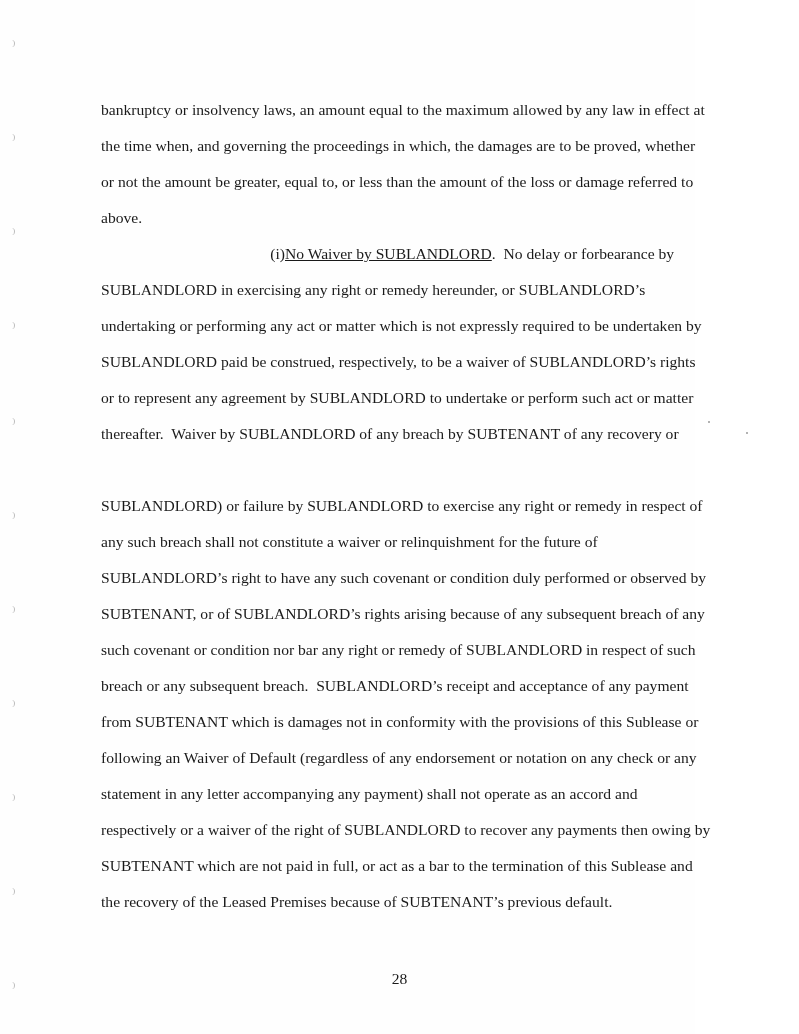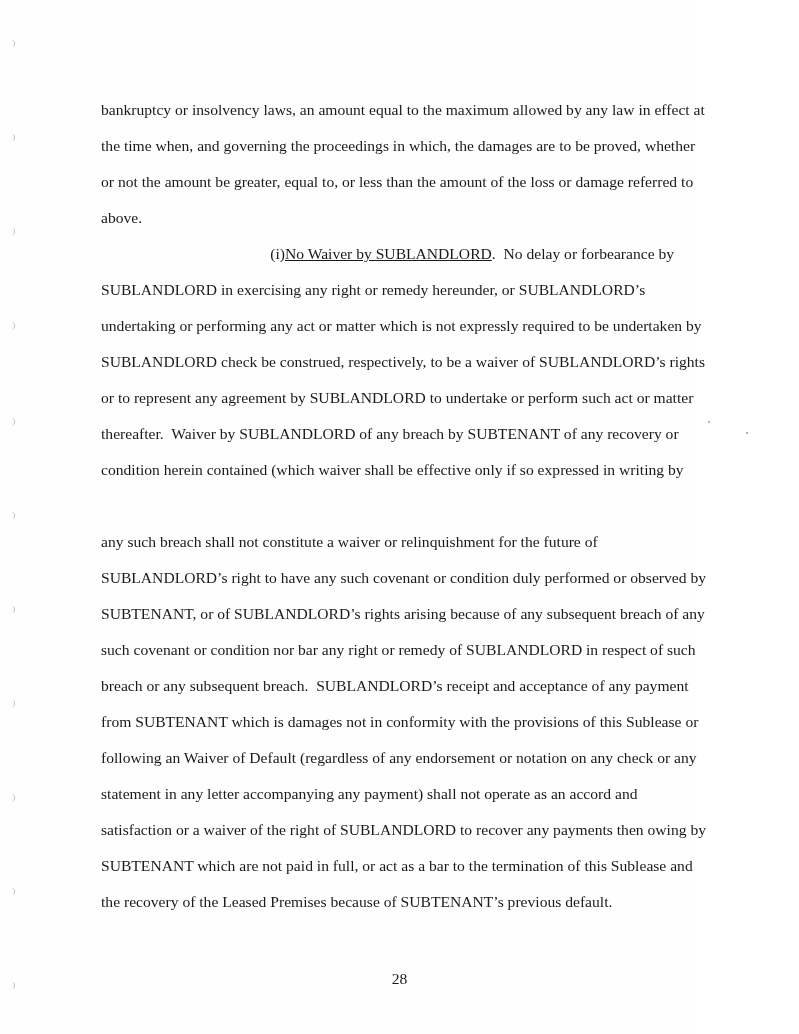--- a/index.html
+++ b/index.html
@@ -50,30 +50,30 @@
   <div class="line" style="top:137px">the time when, and governing the proceedings in which, the damages are to be proved, whether</div>
   <div class="line" style="top:173px">or not the amount be greater, equal to, or less than the amount of the loss or damage referred to</div>
   <div class="line" style="top:209px">above.</div>
 
   <div class="line" style="top:245px; left:240px;text-align:right;">
     <span class="heading-num">(i)</span><span class="u">No Waiver by SUBLANDLORD</span><span>.</span><span style="white-space:pre">  No delay or forbearance by</span>
   </div>
 
   <div class="line" style="top:281px">SUBLANDLORD in exercising any right or remedy hereunder, or SUBLANDLORD’s</div>
   <div class="line" style="top:317px">undertaking or performing any act or matter which is not expressly required to be undertaken by</div>
-  <div class="line" style="top:353px">SUBLANDLORD check be construed, respectively, to be a waiver of SUBLANDLORD’s rights</div>
+  <div class="line" style="top:353px">SUBLANDLORD paid be construed, respectively, to be a waiver of SUBLANDLORD’s rights</div>
   <div class="line" style="top:389px">or to represent any agreement by SUBLANDLORD to undertake or perform such act or matter</div>
   <div class="line" style="top:425px; white-space:pre">thereafter.  Waiver by SUBLANDLORD of any breach by SUBTENANT of any recovery or</div>
-  <div class="line" style="top:461px">condition herein contained (which waiver shall be effective only if so expressed in writing by</div>
+  <div class="line" style="top:497px">SUBLANDLORD) or failure by SUBLANDLORD to exercise any right or remedy in respect of</div>
   <div class="line" style="top:533px">any such breach shall not constitute a waiver or relinquishment for the future of</div>
   <div class="line" style="top:569px">SUBLANDLORD’s right to have any such covenant or condition duly performed or observed by</div>
   <div class="line" style="top:605px">SUBTENANT, or of SUBLANDLORD’s rights arising because of any subsequent breach of any</div>
   <div class="line" style="top:641px">such covenant or condition nor bar any right or remedy of SUBLANDLORD in respect of such</div>
   <div class="line" style="top:677px; white-space:pre">breach or any subsequent breach.  SUBLANDLORD’s receipt and acceptance of any payment</div>
   <div class="line" style="top:713px">from SUBTENANT which is damages not in conformity with the provisions of this Sublease or</div>
   <div class="line" style="top:749px">following an Waiver of Default (regardless of any endorsement or notation on any check or any</div>
   <div class="line" style="top:785px">statement in any letter accompanying any payment) shall not operate as an accord and</div>
-  <div class="line" style="top:821px">satisfaction or a waiver of the right of SUBLANDLORD to recover any payments then owing by</div>
+  <div class="line" style="top:821px">respectively or a waiver of the right of SUBLANDLORD to recover any payments then owing by</div>
   <div class="line" style="top:857px">SUBTENANT which are not paid in full, or act as a bar to the termination of this Sublease and</div>
   <div class="line" style="top:893px">the recovery of the Leased Premises because of SUBTENANT’s previous default.</div>
 
   <div class="page-number">28</div>
 </div>
 
 </body></html>

